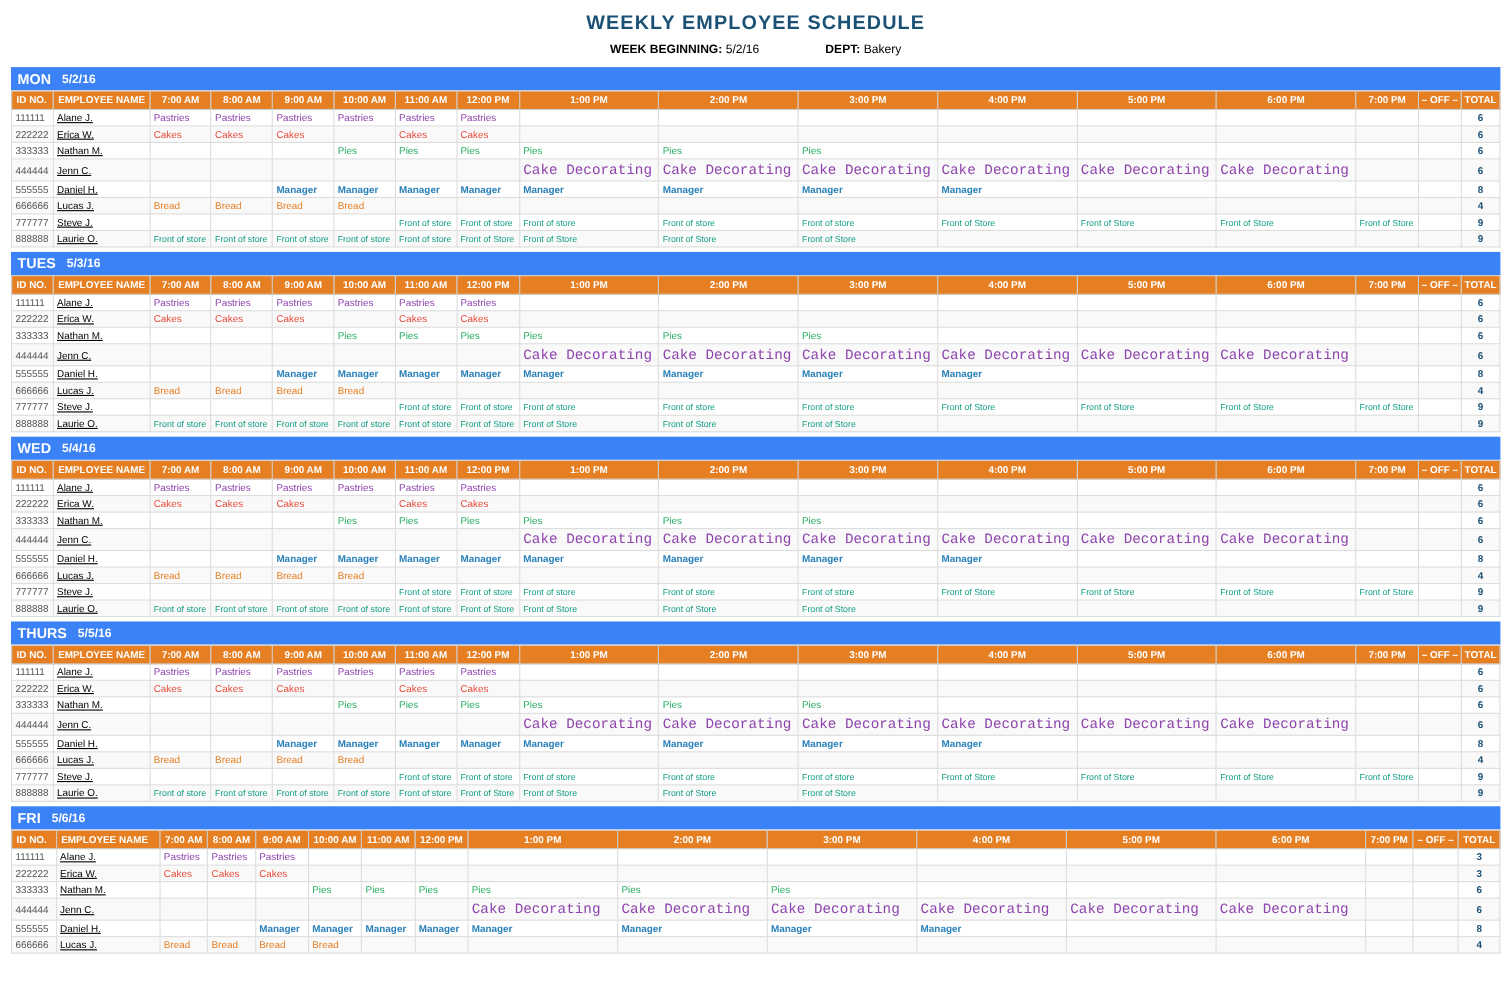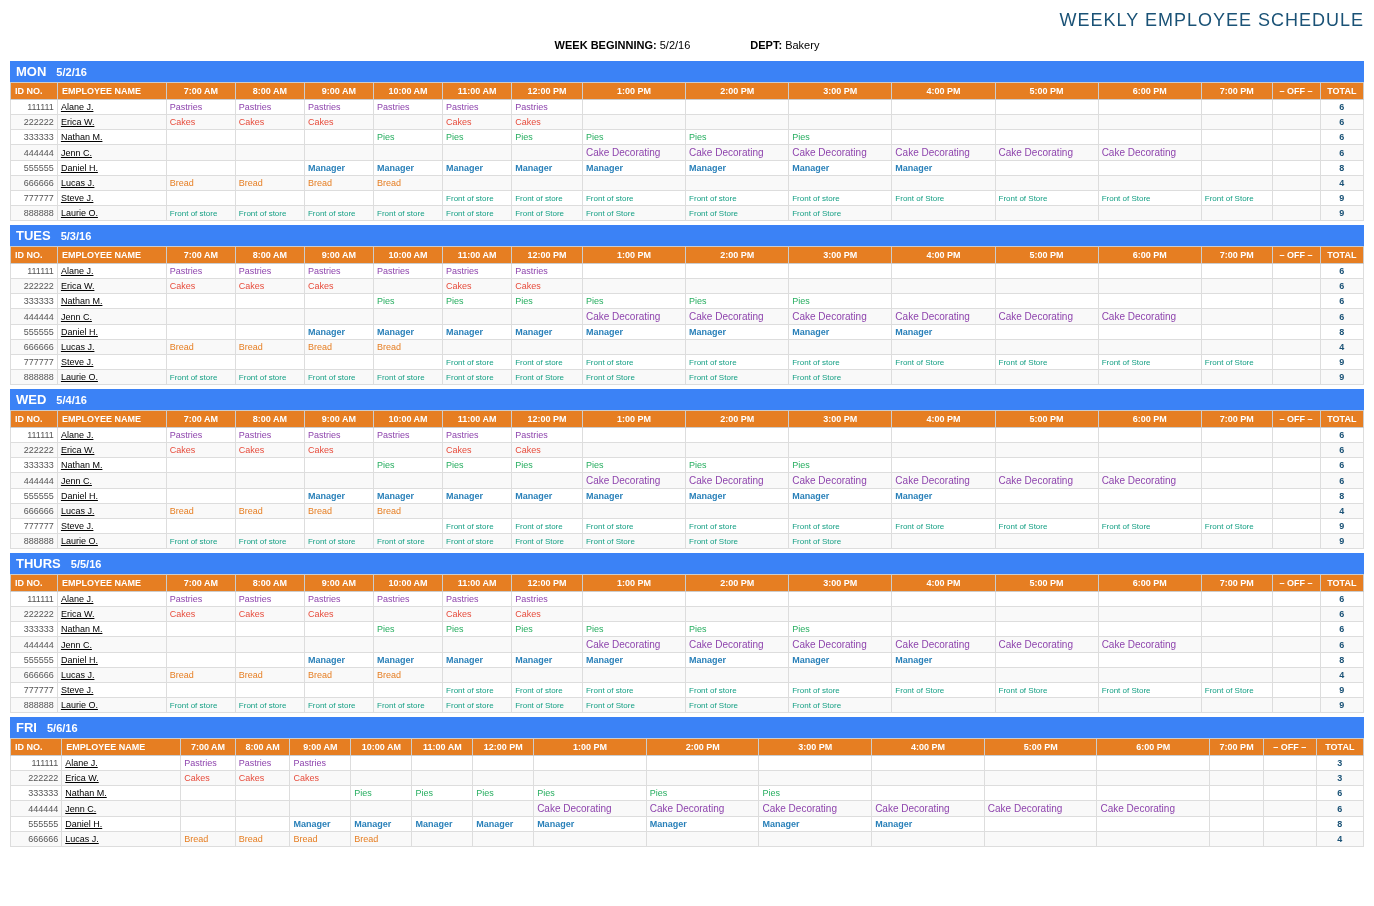--- a/index.html
+++ b/index.html
@@ -3,24 +3,24 @@
   <meta charset="utf-8">
   <style>
     * { margin: 0; padding: 0; box-sizing: border-box; }
     body {
       font-family: Arial, sans-serif;
       font-size: 10px;
       background: #fff;
       padding: 10px;
     }
     .page-title {
-      text-align: right;
+      text-align: center;
       color: #1a5276;
       font-size: 18px;
-      font-weight: normal;
+      font-weight: bold;
       margin-bottom: 8px;
       letter-spacing: 1px;
     }
     .meta-row {
       display: flex;
       justify-content: center;
       gap: 60px;
       font-size: 11px;
       margin-bottom: 10px;
       color: #000;
@@ -59,36 +59,36 @@
       text-align: left;
       padding-left: 4px;
       margin-top: 48px;
     }
     td {
       border: 1px solid #ddd;
       padding: 2px 3px;
       white-space: nowrap;
       font-size: 9px;
     }
-    td.id-col { color: #555; text-align: right; }
+    td.id-col { color: #555; }
     td.name-col { font-weight: normal; text-decoration: underline; }
     tr:nth-child(even) td { background: #f9f9f9; }
     tr:nth-child(odd) td { background: #fff; }
     td.total-col {
       text-align: center;
       font-weight: bold;
       color: #1a5276;
     }
     .pastries { color: #8e44ad; }
     .cakes { color: #e74c3c; }
     .pies { color: #27ae60; }
     .manager { color: #2980b9; font-weight: bold; }
     .bread { color: #e67e22; }
     .front { color: #16a085; font-size: 8px; }
-    .cake-dec { color: #8e44ad; font-size: 10px; }
+    .cake-dec { color: #8e44ad; font-size: 13px; font-family: Liberation Mono, monospace; }
     .off-col { text-align: center; }
   </style>
 </head>
 <body>
 
 <div class="page-title">WEEKLY EMPLOYEE SCHEDULE</div>
 
 <div class="meta-row">
   <span><strong>WEEK BEGINNING:</strong>&nbsp;<span>5/2/16</span></span>
   <span><strong>DEPT:</strong>&nbsp;<span>Bakery</span></span>

